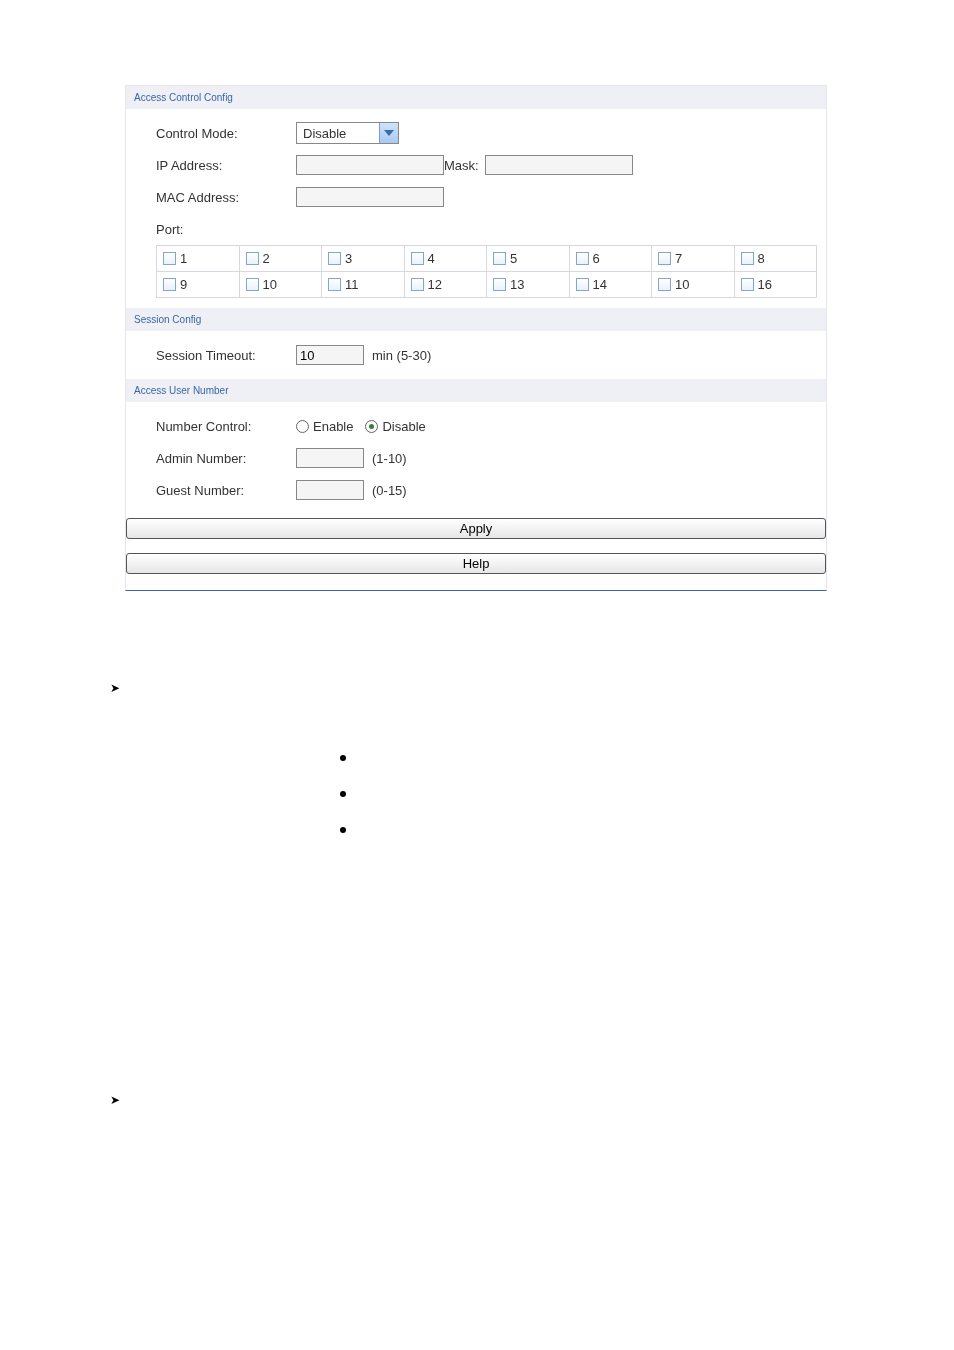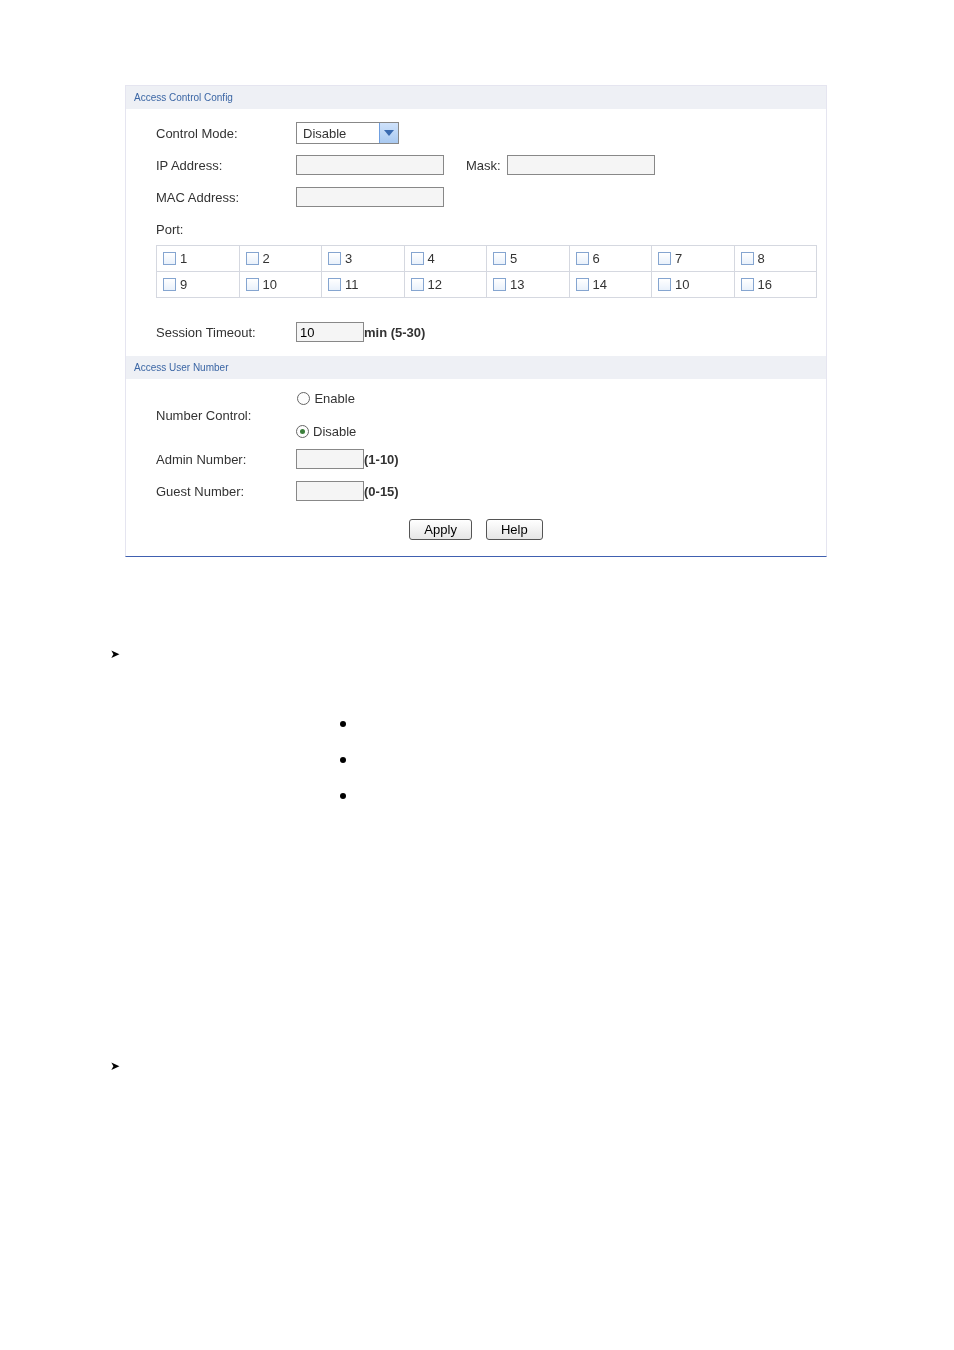--- a/index.html
+++ b/index.html
@@ -62,21 +62,20 @@
   .select-btn {
     width: 18px;
     background: linear-gradient(#cfe2fb, #a9c9f0);
     border-left: 1px solid #6f9fe0;
     display: flex;
     align-items: center;
     justify-content: center;
   }
   .select-btn svg { display: block; }
   .mask-label {
-    margin-left: 22px;
     margin-right: 6px;
   }
   .port-grid {
     display: grid;
     grid-template-columns: repeat(8, 1fr);
     width: 660px;
     margin: 0 0 0 30px;
     border-top: 1px solid #d5d8e0;
     border-left: 1px solid #d5d8e0;
   }
@@ -92,23 +91,21 @@
   .faux-check {
     width: 13px;
     height: 13px;
     border: 1px solid #85a5d0;
     background: linear-gradient(#ffffff, #e9f1fb);
     box-sizing: border-box;
     display: inline-block;
   }
   .radio-group {
     display: flex;
-    align-items: center;
-    gap: 18px;
-    flex-direction: column;
+    gap: 12px;
   }
   .radio-item {
     display: flex;
     align-items: center;
     gap: 4px;
   }
   .faux-radio {
     width: 13px;
     height: 13px;
     border: 1px solid #666;
@@ -120,27 +117,28 @@
     background: #fdfdfd;
   }
   .faux-radio.selected::after {
     content: "";
     width: 5px;
     height: 5px;
     border-radius: 50%;
     background: #3a7e3a;
   }
   .hint {
-    font-weight: bold;
+    margin-left: 8px;
   }
   .btn-row {
     display: flex;
     gap: 14px;
     justify-content: center;
     padding: 12px 0 16px 0;
+    flex-direction: column;
   }
   .btn {
     border: 1px solid #555;
     border-radius: 3px;
     background: linear-gradient(#ffffff, #e6e6e6);
     padding: 2px 14px;
     font-size: 13px;
     font-family: inherit;
     cursor: pointer;
   }
@@ -268,20 +266,21 @@
           <span>10</span>
         </div>
       <div class="port-cell">
           <span class="faux-check"></span>
           <span>16</span>
         </div>
     </div>
     <div style="height:10px"></div>
   </div>
 
+  <div class="section-header">Session Config</div>
   <div class="section-body">
     <div class="row">
       <span class="label-col">Session Timeout:</span>
       <input class="text-input input-narrow" value="10" style="">
       <span class="hint">min (5-30)</span>
     </div>
     <div style="height:8px"></div>
   </div>
 
   <div class="section-header">Access User Number</div>

